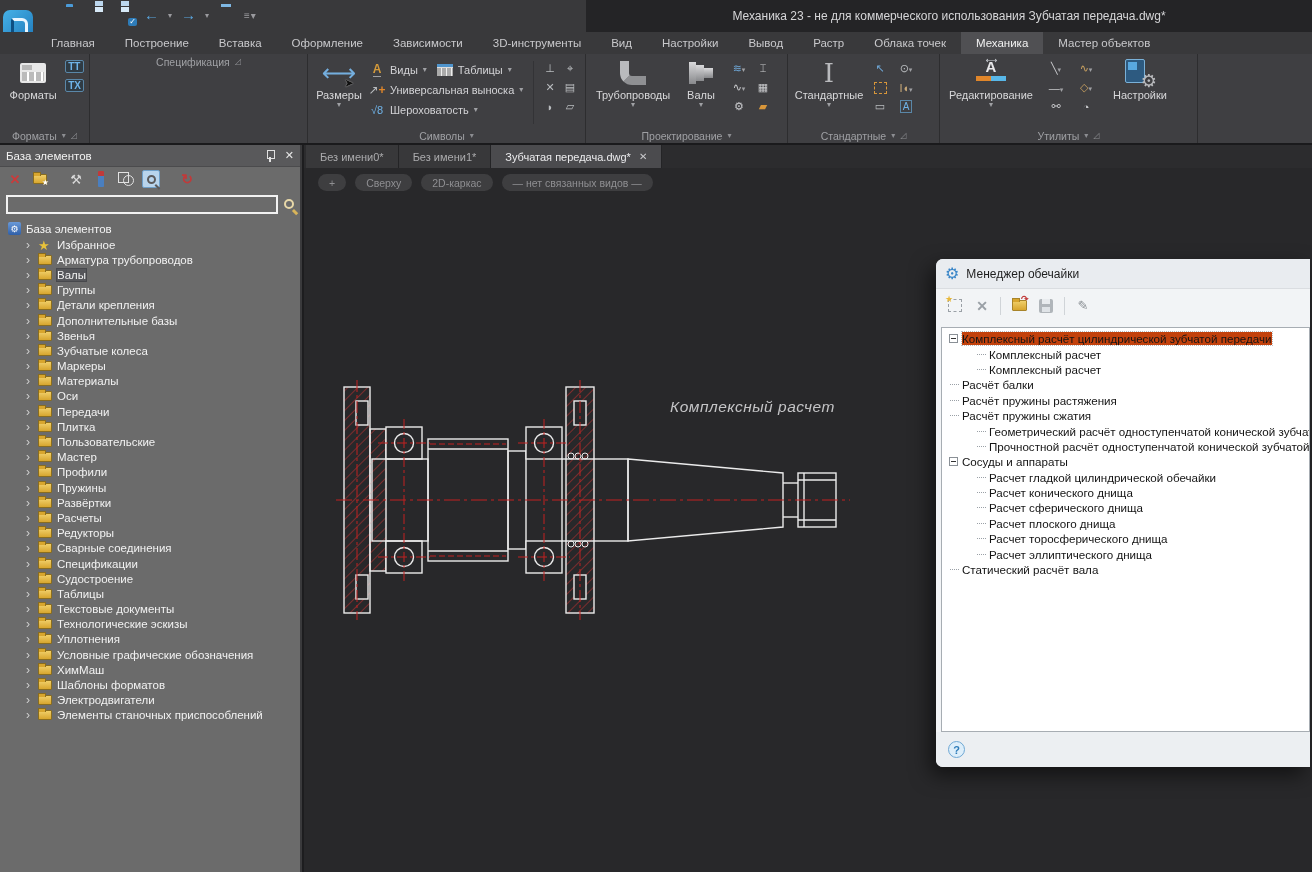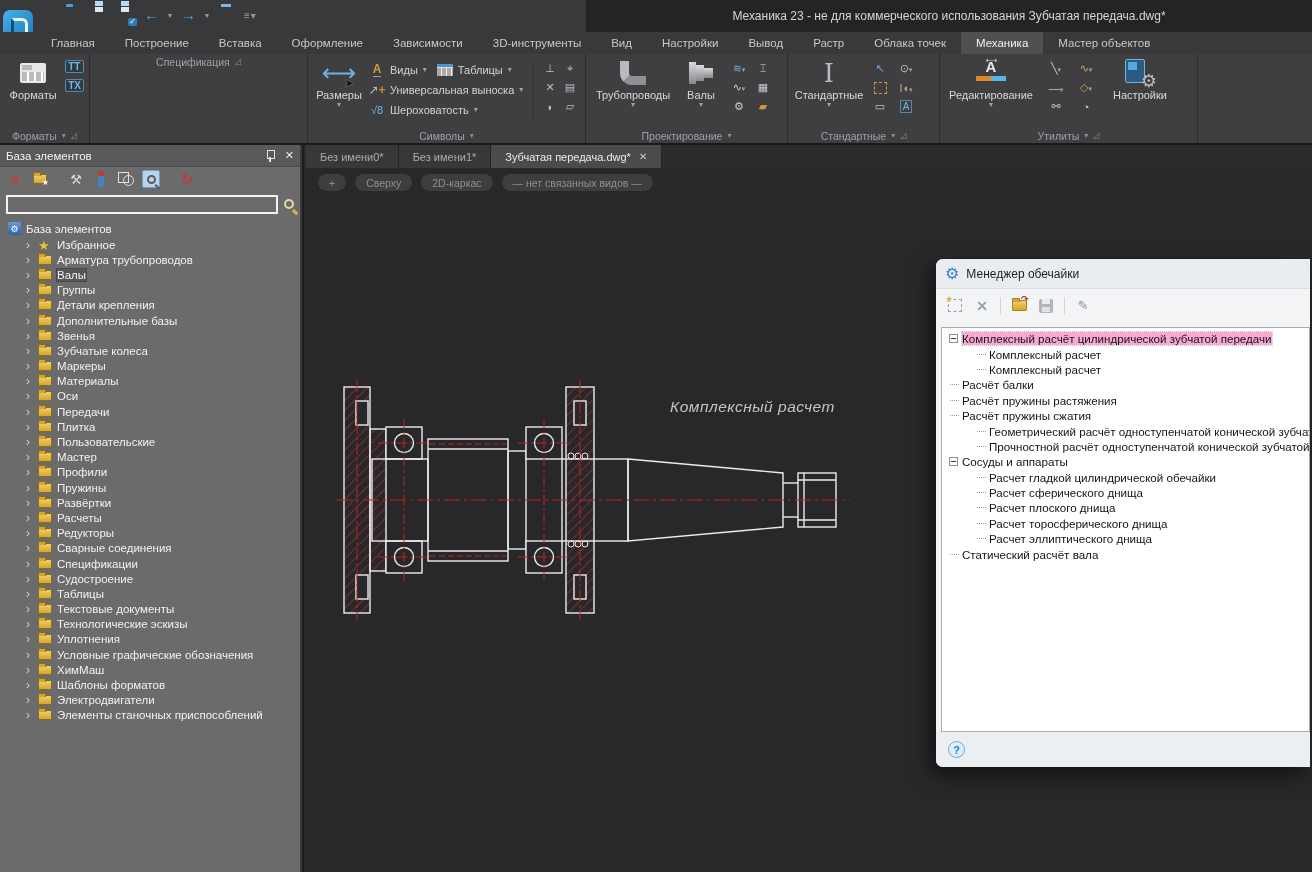--- a/index.html
+++ b/index.html
@@ -165,21 +165,21 @@
   .dsep { width:1px; height:18px; background:#d0d4d8; }
   .dlg-list { position:absolute; left:5px; right:0; top:68px; bottom:35px; background:#fff; border:1px solid #a7adb3; overflow:hidden; padding-top:3px;}
   .crow { height:15.4px; display:flex; align-items:center; font-size:11.6px; color:#141414; white-space:nowrap;}
   .crow .dash { width:9px; border-top:1px dotted #9aa0a6; margin:0 3px 0 0; flex:none;}
   .crow .box { display:none; width:9px; height:9px; border:1px solid #8a9096; background:#fff; margin-right:4px; flex:none; position:relative;}
   .crow .box::before { content:""; position:absolute; left:1px; right:1px; top:3px; height:1px; background:#333;}
   .crow.has-box { padding-left:7px; }
   .crow.has-box .box { display:block; }
   .crow.lvl0:not(.has-box) { padding-left:8px; }
   .crow.lvl1 { padding-left:35px; }
-  .crow.selected .clabel { background:#f9a8d4; outline:1px dotted #b8bcc0;}
+  .crow.selected .clabel { background:#c2410c; outline:1px dotted #b8bcc0;}
   .dlg-foot { position:absolute; left:0; right:0; bottom:0; height:35px; background:#eceff2; display:flex; align-items:center; padding:0 12px;}
   .help-ic { width:17px; height:17px; border-radius:50%; border:1.5px solid #6fa8d4; background:#ddeefa; color:#2e7cb8; font-size:11px; font-weight:bold; display:flex; align-items:center; justify-content:center; cursor:pointer;}
 </style>
 </head>
 <body>
 
 <div class="app">
 
   <div class="titlebar">
     <div class="wtitle">Механика 23 - не для коммерческого использования Зубчатая передача.dwg*</div>
@@ -806,20 +806,25 @@
             <span class="clabel">Сосуды и аппараты</span>
           </div>
           <div class="crow lvl1">
 
             <span class="dash"></span>
             <span class="clabel">Расчет гладкой цилиндрической обечайки</span>
           </div>
           <div class="crow lvl1">
 
             <span class="dash"></span>
+            <span class="clabel">Расчет конического днища</span>
+          </div>
+          <div class="crow lvl1">
+
+            <span class="dash"></span>
             <span class="clabel">Расчет сферического днища</span>
           </div>
           <div class="crow lvl1">
 
             <span class="dash"></span>
             <span class="clabel">Расчет плоского днища</span>
           </div>
           <div class="crow lvl1">
 
             <span class="dash"></span>

